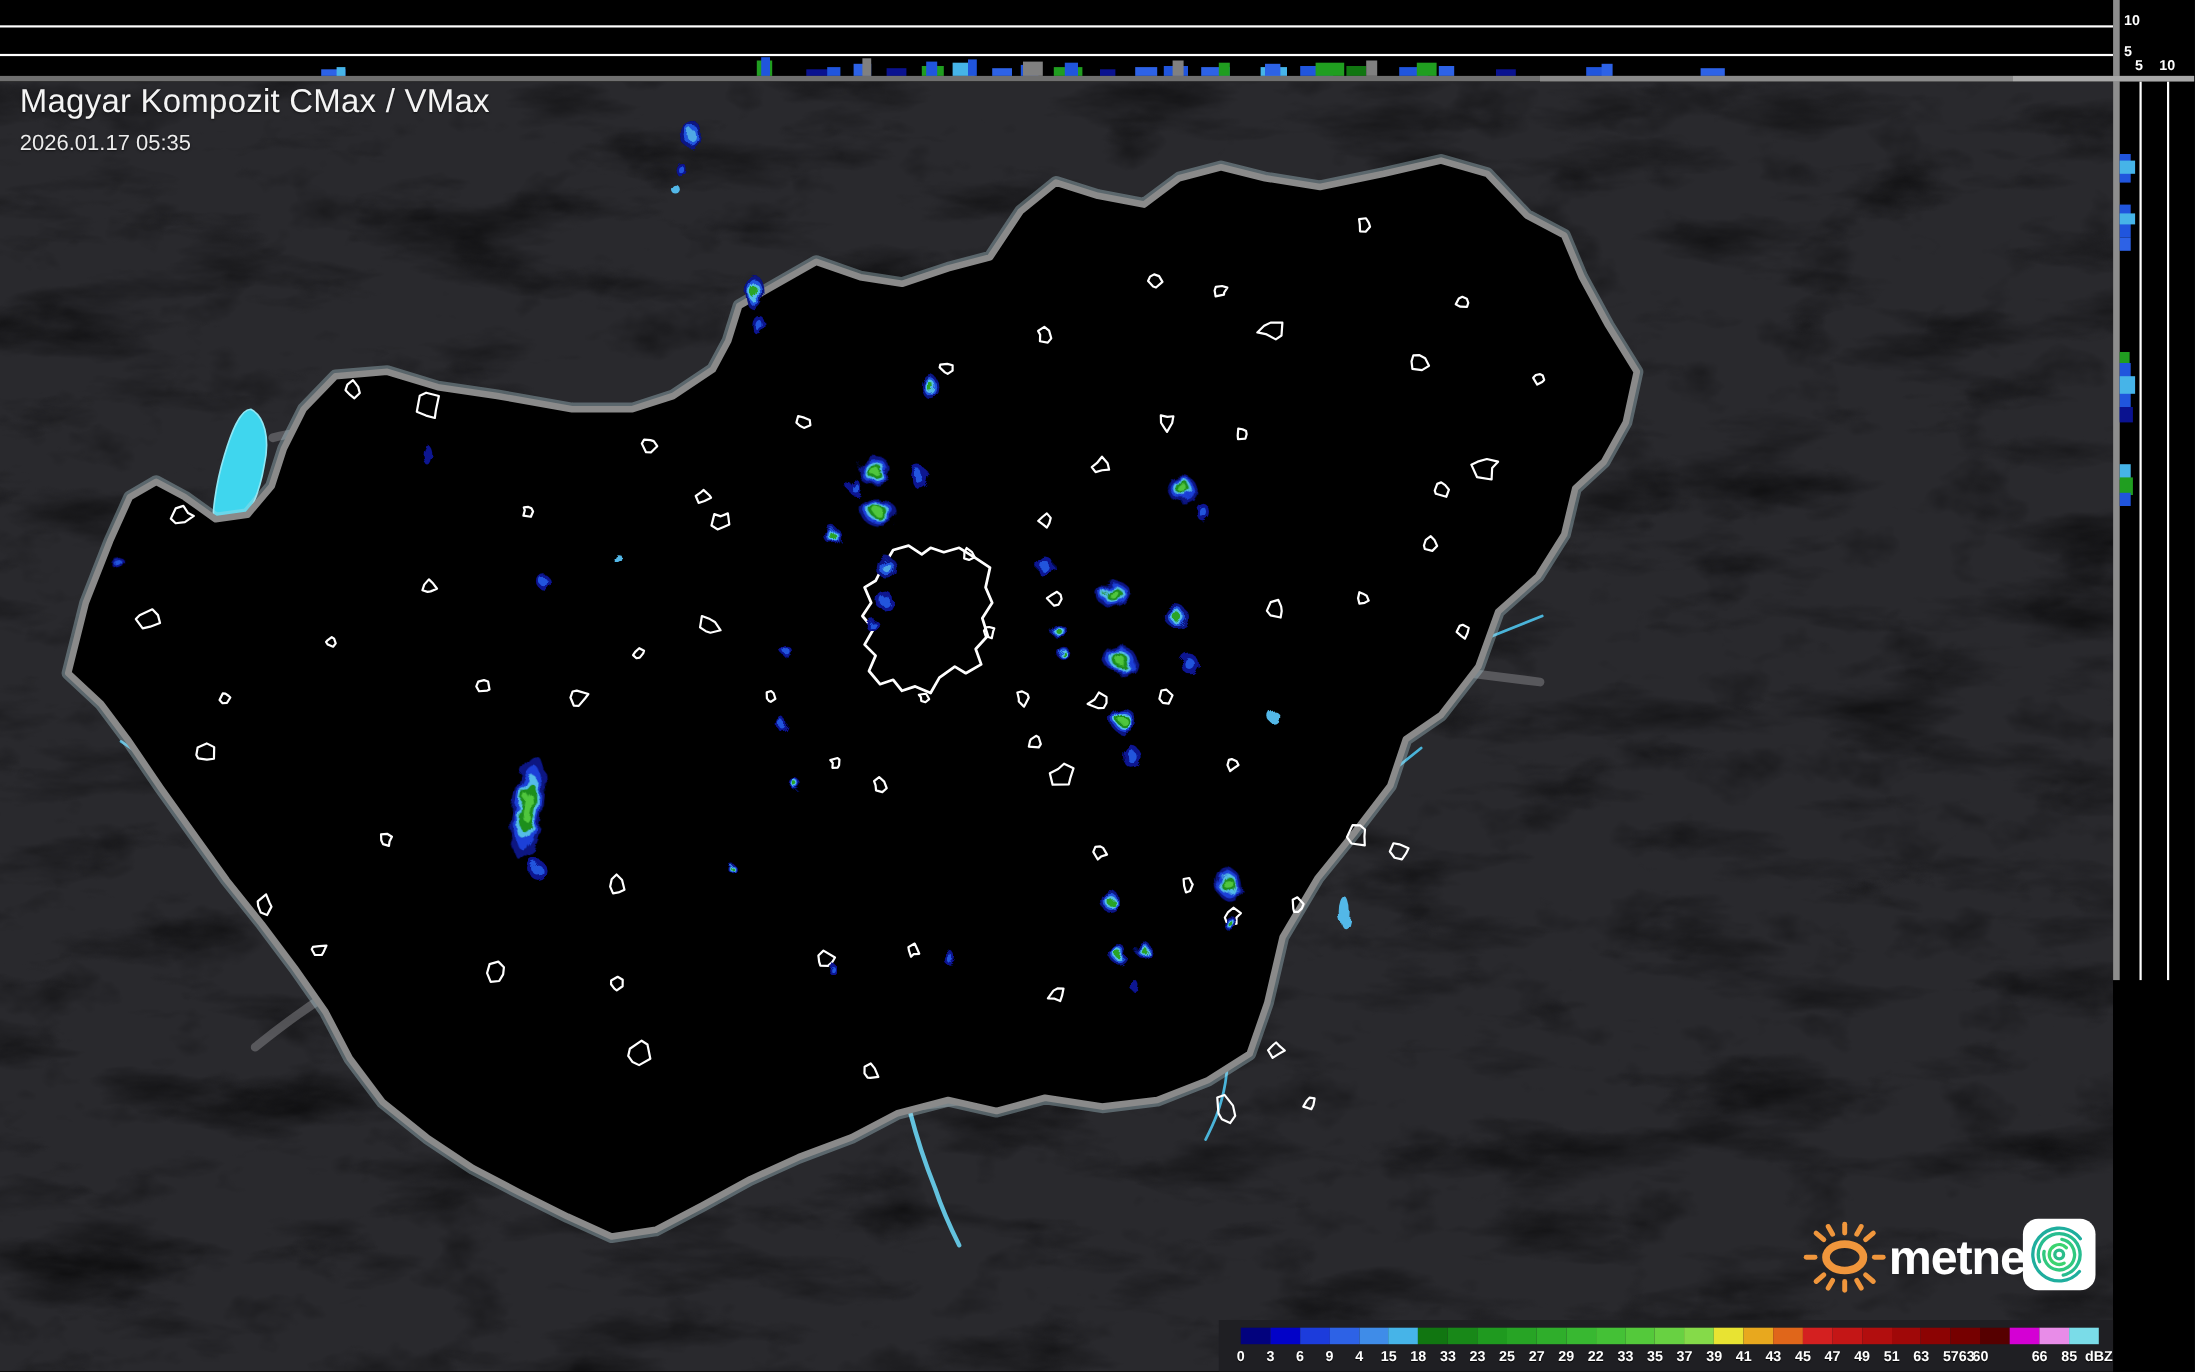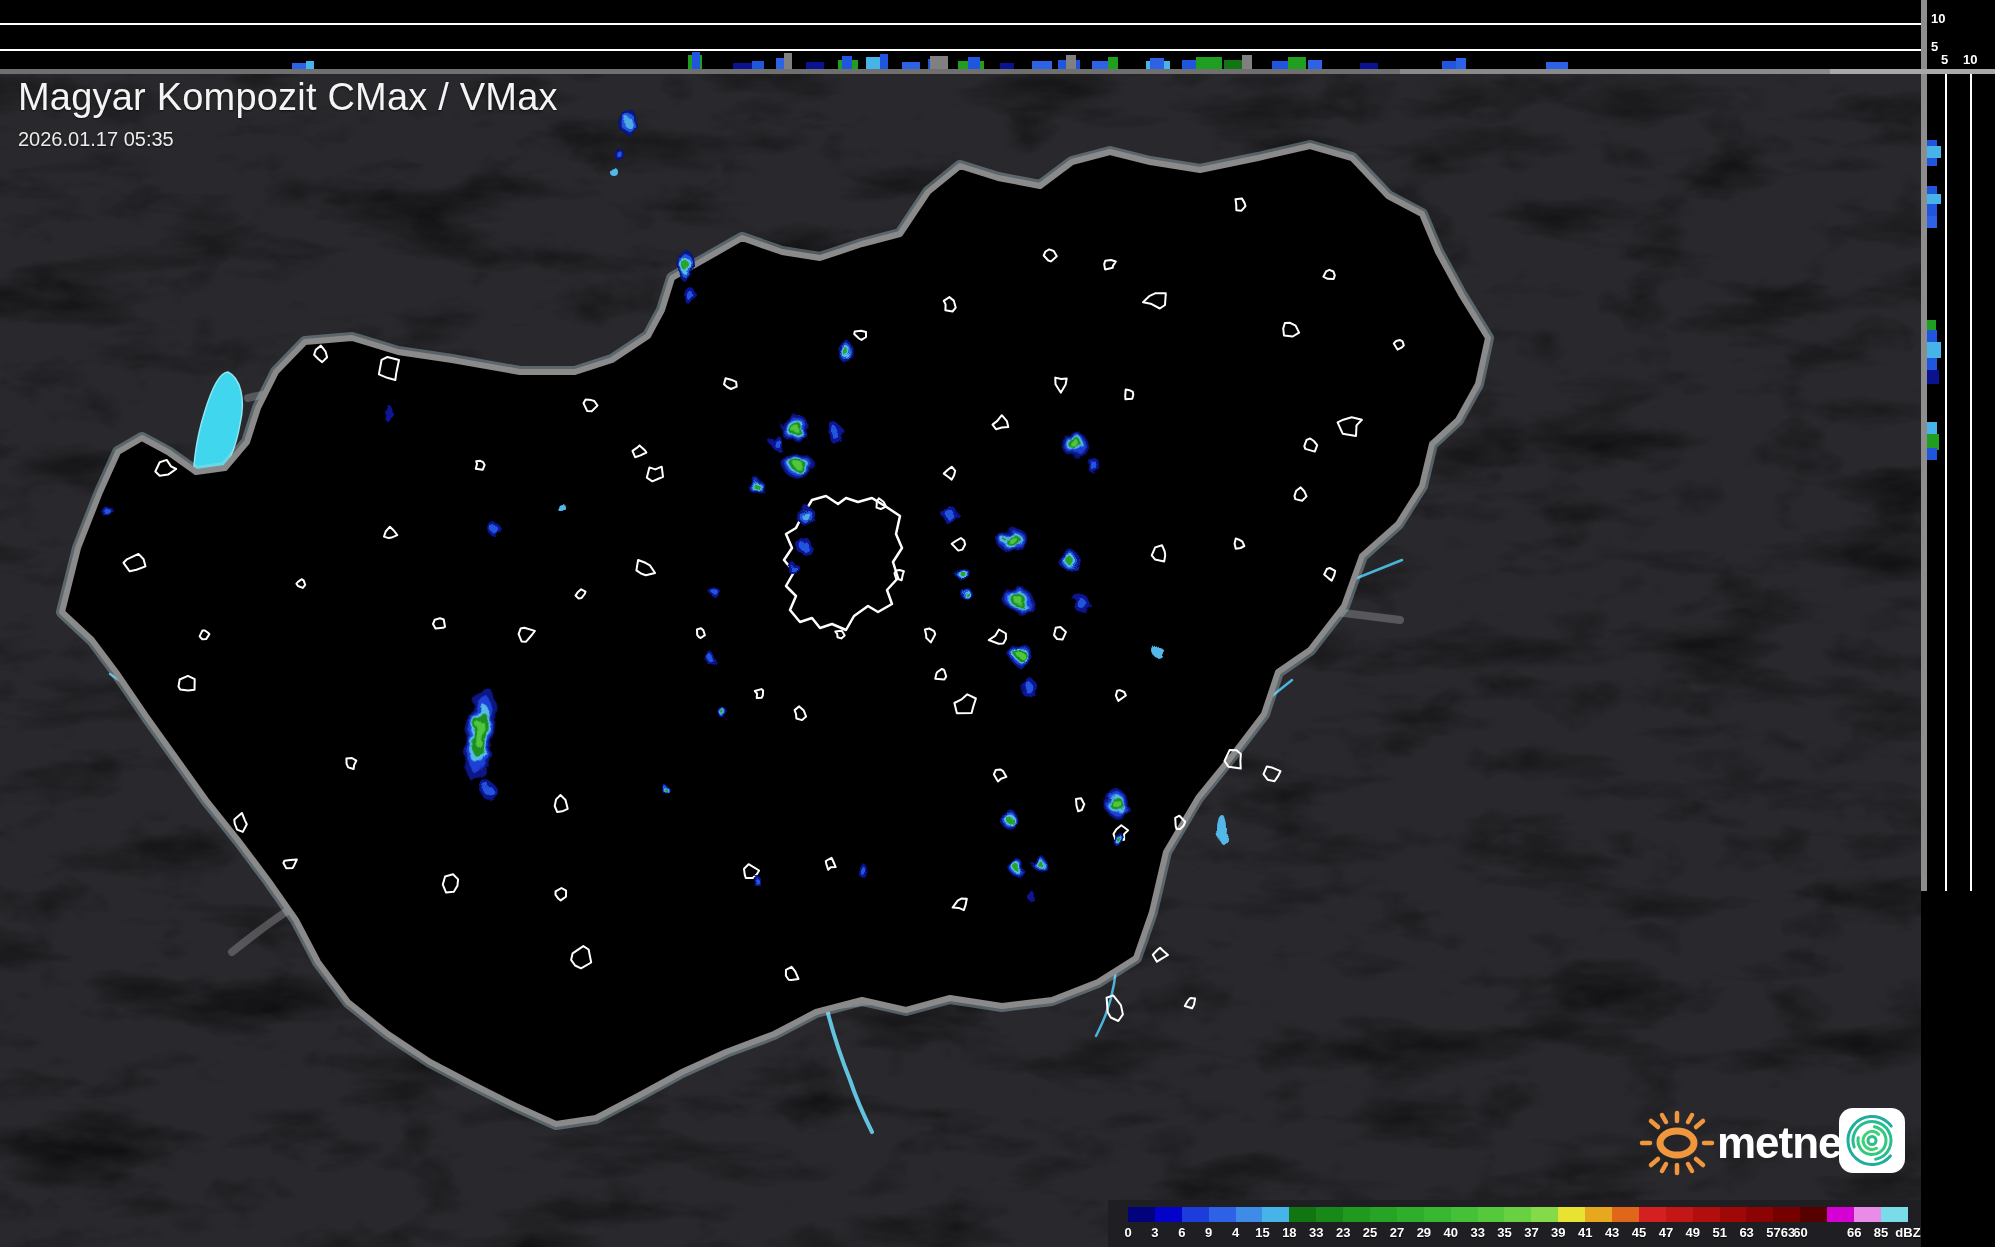--- a/index.html
+++ b/index.html
@@ -23,21 +23,21 @@
   .baseline .seg2{position:absolute;left:1830px;top:0;width:165px;height:5px;background:#a8a8a8;}
 
   .axis-label{position:absolute;color:#fff;font-size:13px;font-weight:bold;line-height:13px;}
 
   
   .map-wrap{position:absolute;left:0;top:74px;width:1921px;height:1173px;}
 
   
   .header{position:absolute;left:18px;top:76px;color:#f4f4f4;z-index:10;
           text-shadow:0 1px 2px rgba(0,0,0,.6);}
-  .header .title{font-size:38px;font-weight:500;letter-spacing:.2px;}
+  .header .title{font-size:30px;font-weight:500;letter-spacing:.2px;}
   .header .stamp{font-size:20px;margin-top:9px;color:#ececec;}
 
   
   .legend{position:absolute;left:1108px;top:1200px;width:813px;height:47px;background:#1f1f23;z-index:8;}
   .legend-bar{position:absolute;left:20px;top:7px;width:780px;height:15px;display:flex;}
   .lg-cell{flex:1;}
   .legend-ticks{position:absolute;left:0;top:25px;width:100%;height:18px;}
   .lg-tick{position:absolute;transform:translateX(-50%);color:#fff;font-size:13px;font-weight:bold;
            text-shadow:0 1px 1px #000;white-space:nowrap;}
 
@@ -535,21 +535,21 @@
         <span class="lg-tick" style="left: 73.7931px;">6</span>
         <span class="lg-tick" style="left: 100.69px;">9</span>
         <span class="lg-tick" style="left: 127.586px;">4</span>
         <span class="lg-tick" style="left: 154.483px;">15</span>
         <span class="lg-tick" style="left: 181.379px;">18</span>
         <span class="lg-tick" style="left: 208.276px;">33</span>
         <span class="lg-tick" style="left: 235.172px;">23</span>
         <span class="lg-tick" style="left: 262.069px;">25</span>
         <span class="lg-tick" style="left: 288.966px;">27</span>
         <span class="lg-tick" style="left: 315.862px;">29</span>
-        <span class="lg-tick" style="left: 342.759px;">40</span>
+        <span class="lg-tick" style="left: 342.759px;">22</span>
         <span class="lg-tick" style="left: 369.655px;">33</span>
         <span class="lg-tick" style="left: 396.552px;">35</span>
         <span class="lg-tick" style="left: 423.448px;">37</span>
         <span class="lg-tick" style="left: 450.345px;">39</span>
         <span class="lg-tick" style="left: 477.241px;">41</span>
         <span class="lg-tick" style="left: 504.138px;">43</span>
         <span class="lg-tick" style="left: 531.034px;">45</span>
         <span class="lg-tick" style="left: 557.931px;">47</span>
         <span class="lg-tick" style="left: 584.828px;">49</span>
         <span class="lg-tick" style="left: 611.724px;">51</span>

